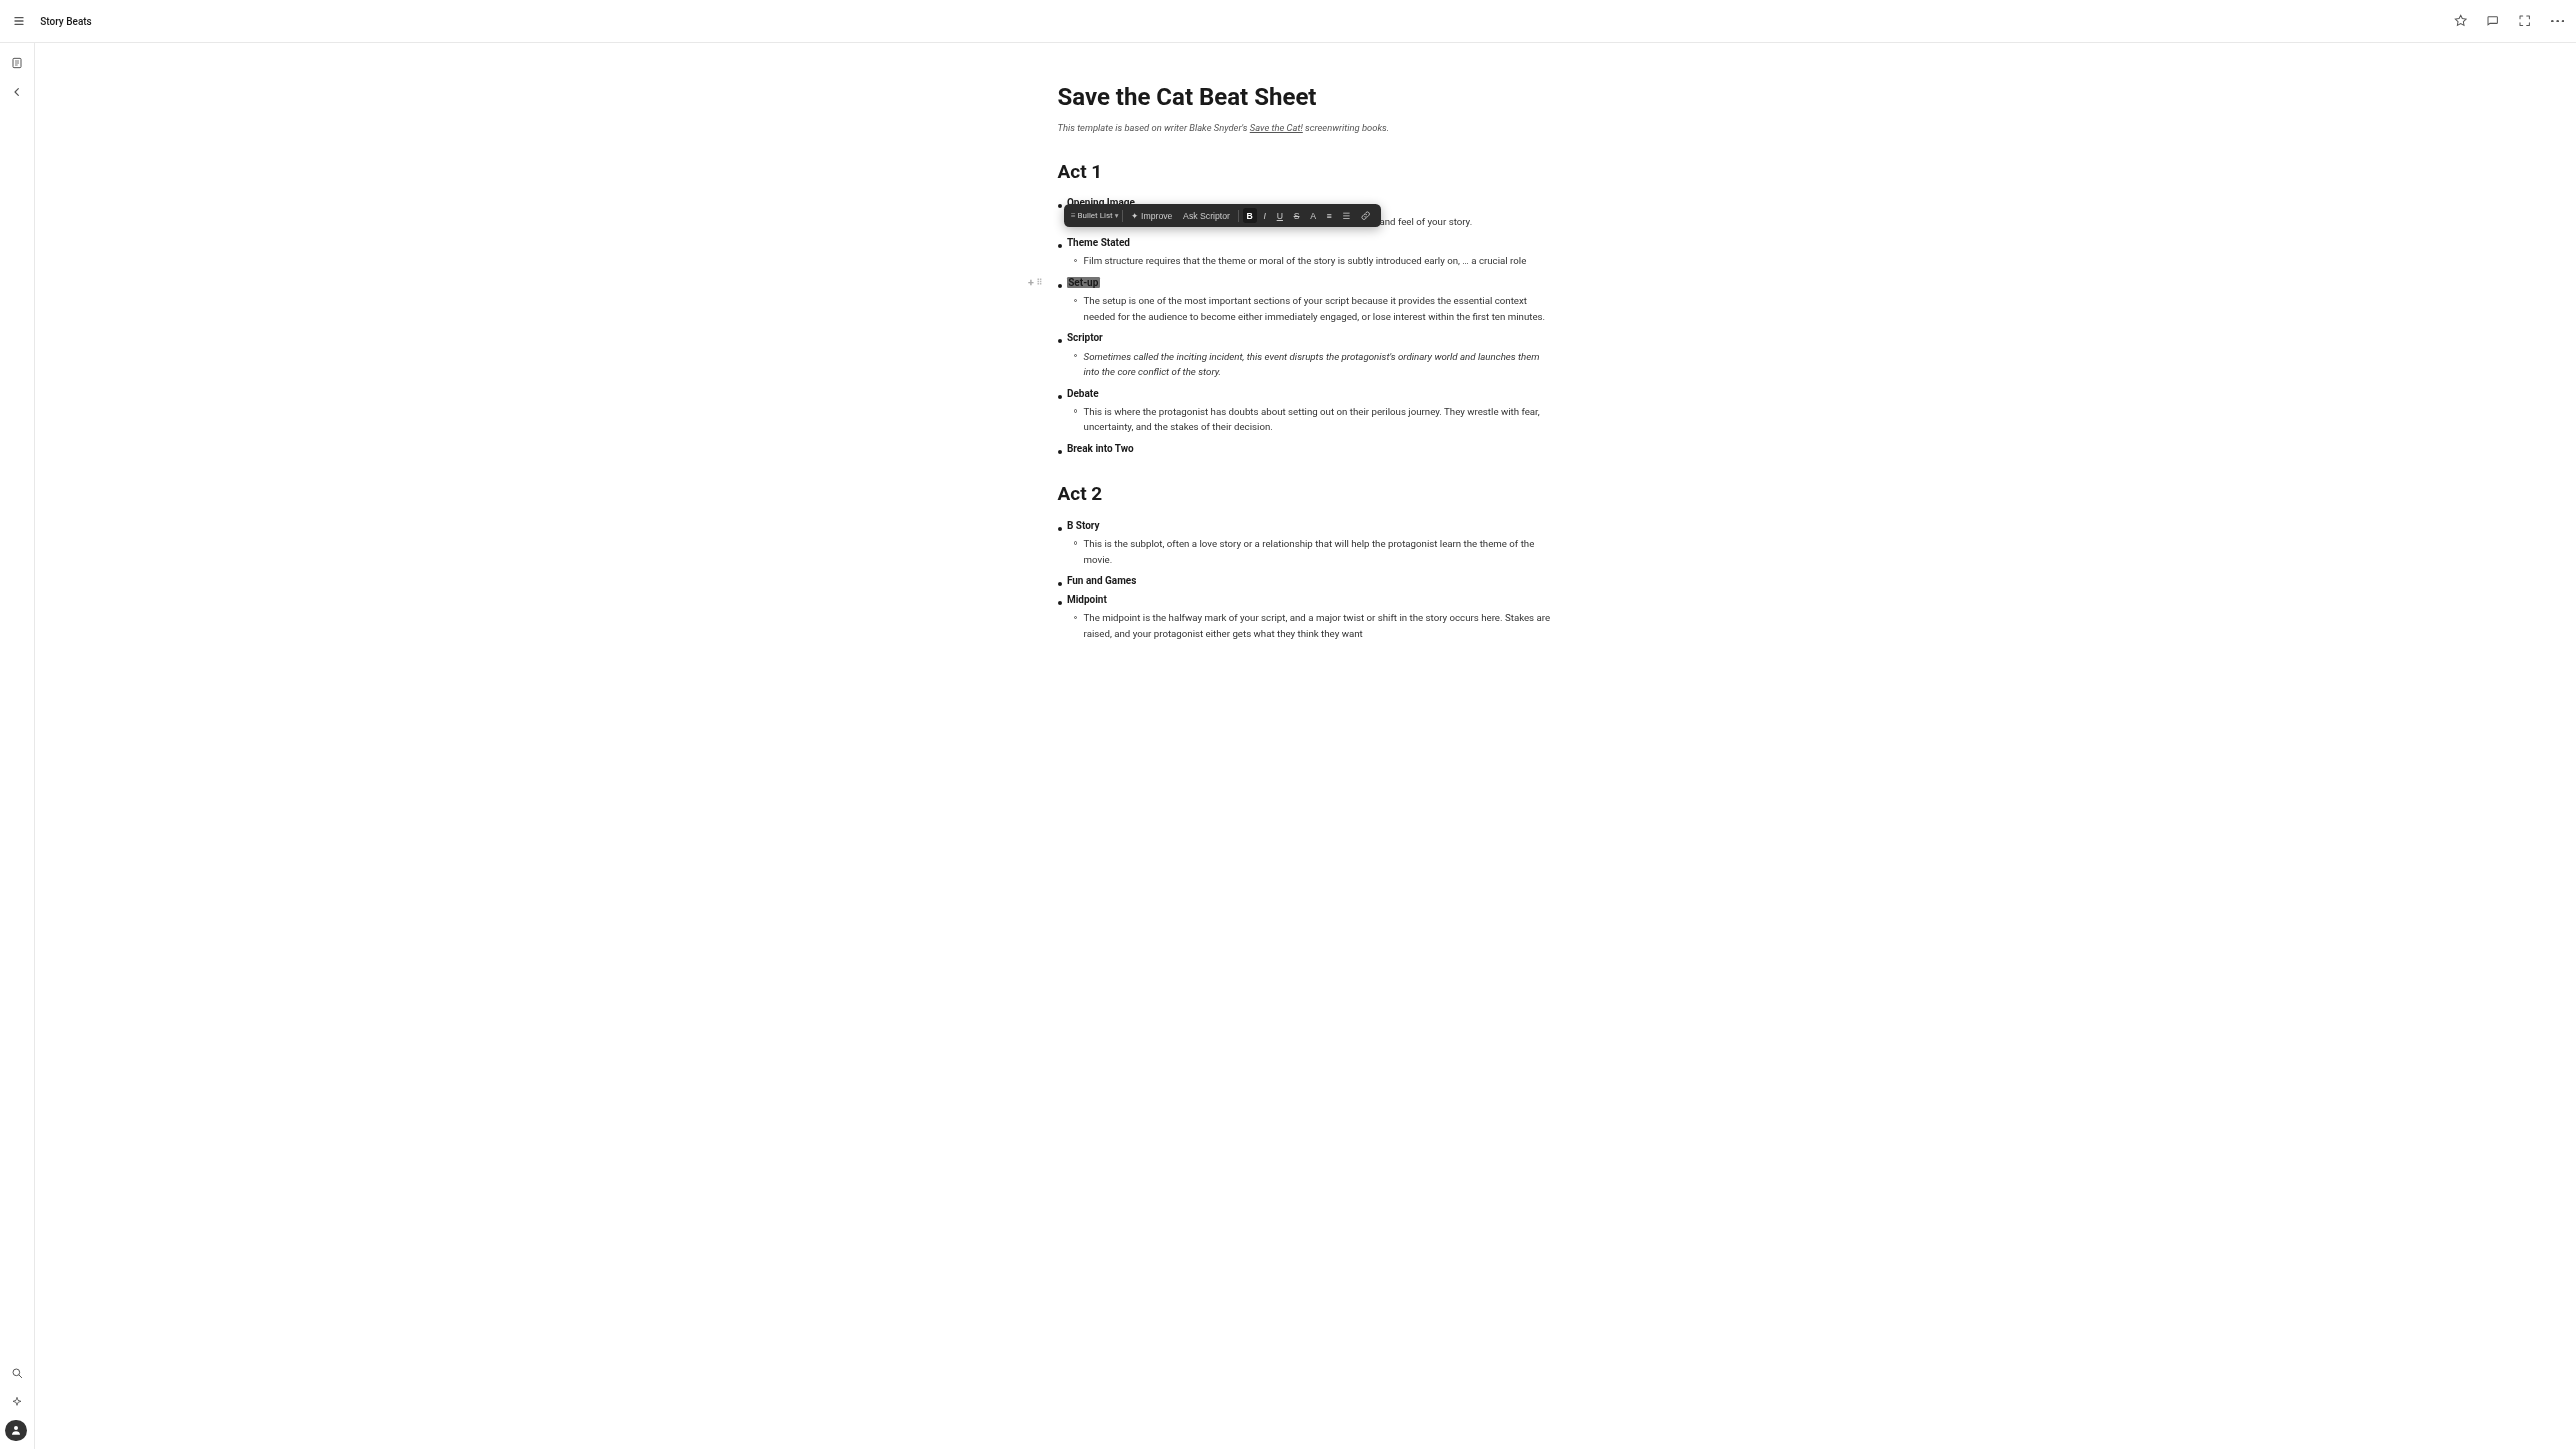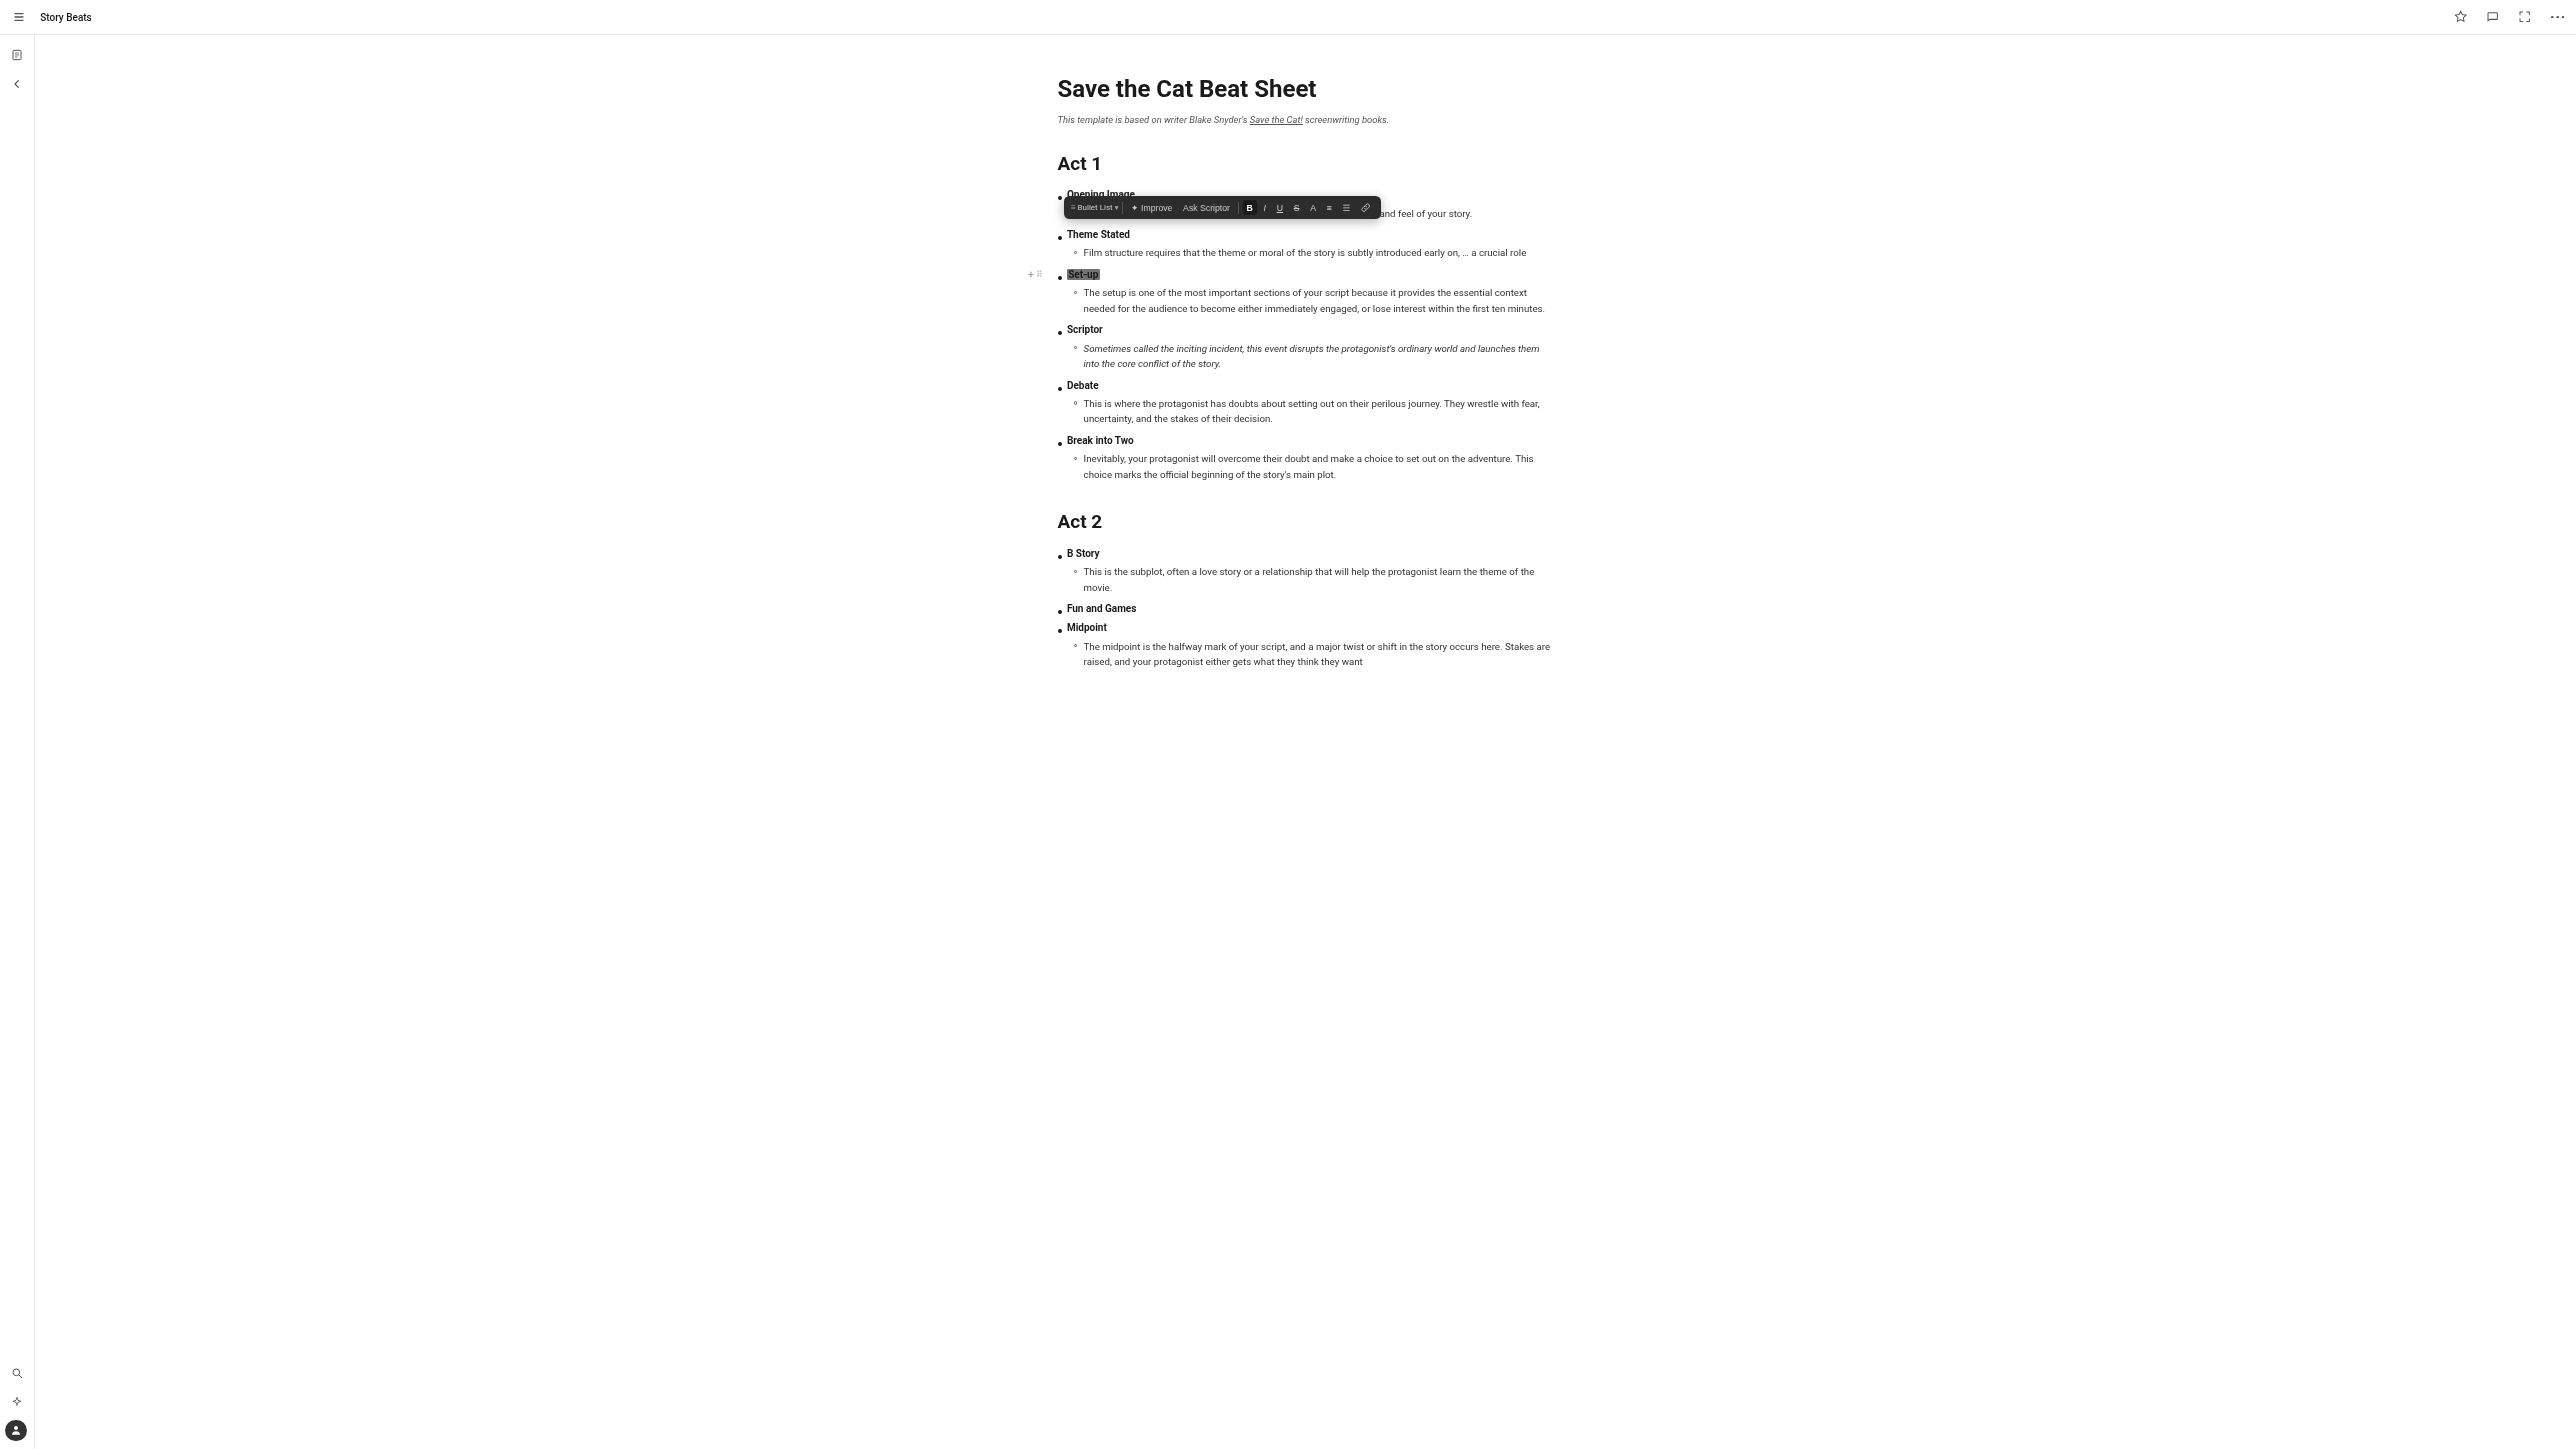--- a/index.html
+++ b/index.html
@@ -15,21 +15,21 @@
       height: 100vh;
       overflow: hidden;
       display: flex;
       flex-direction: column;
     }
 
     
     .top-bar {
       display: flex;
       align-items: center;
-      height: 35px;
+      height: 43px;
       padding: 0 8px;
       border-bottom: 0.7px solid #e8e8e8;
       position: relative;
       z-index: 100;
       text-align: right;
     }
     .top-bar-left {
       display: flex;
       align-items: center;
       gap: 5.4px;
@@ -459,26 +459,20 @@
               <span>This is where the protagonist has doubts about setting out on their perilous journey. They wrestle with fear, uncertainty, and the stakes of their decision.</span>
             </li>
           </ul>
         </li>
 
         <li class="beat-item">
           <div class="beat-item-header">
             <span class="bullet-dot"></span>
             <span>Break into Two</span>
           </div>
-          <ul class="sub-list">
-            <li class="sub-item">
-              <span class="sub-bullet"></span>
-              <span>Inevitably, your protagonist will overcome their doubt and make a choice to set out on the adventure. This choice marks the official beginning of the story's main plot.</span>
-            </li>
-          </ul>
         </li>
 
       </ul>
 
       <h2 class="section-heading">Act 2</h2>
 
       <ul class="beat-list">
 
         <li class="beat-item">
           <div class="beat-item-header">

